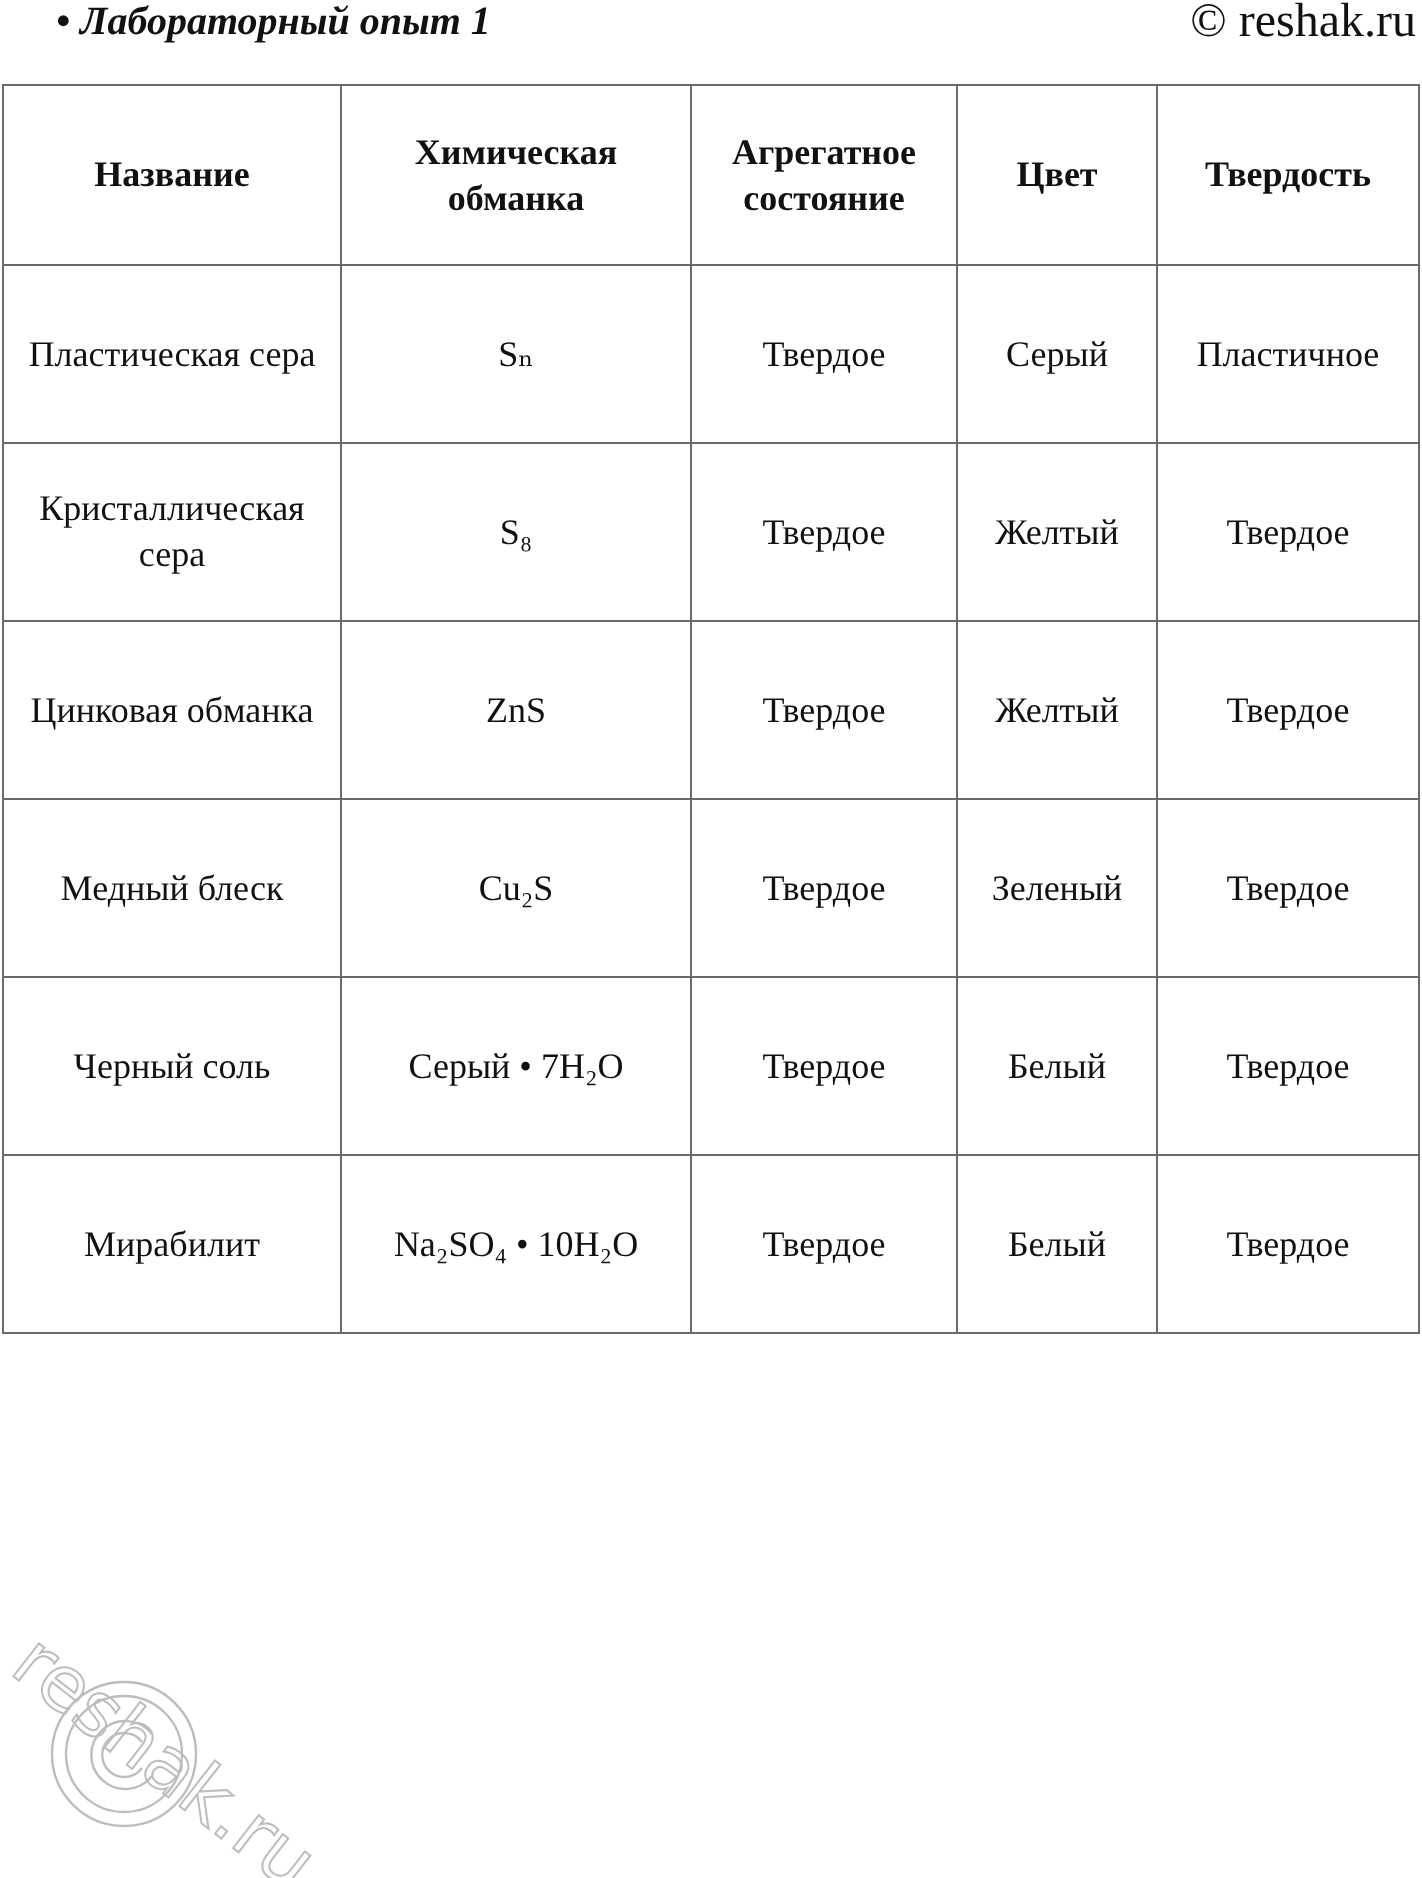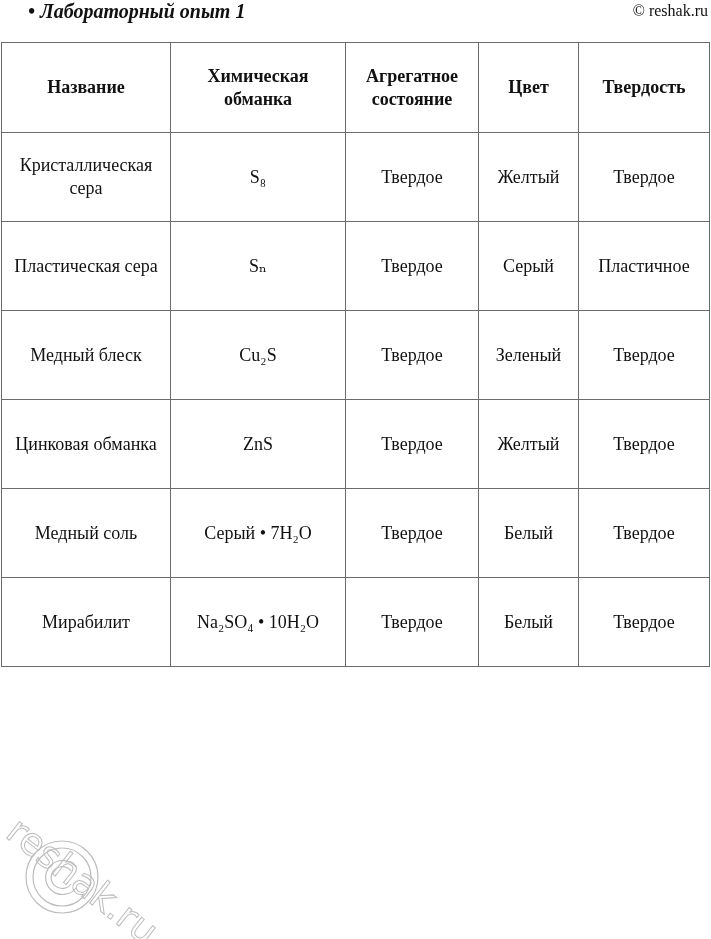--- a/index.html
+++ b/index.html
@@ -6,21 +6,21 @@
     body {
       width: 711px; height: 939px; position: relative; overflow: hidden;
       font-family: "Liberation Serif", "DejaVu Serif", serif; color: #111;
     }
     .title {
       position: absolute; left: 0; top: 0; height: 24px; line-height: 22px;
       font-size: 20px; font-style: italic; font-weight: bold; margin-left: 28px;
     }
     .copyright {
       position: absolute; right: 3px; top: 0; height: 24px; line-height: 22px;
-      font-size: 16px;
+      font-size: 24px;
     }
     table.lab {
       position: absolute; left: 1px; top: 42px;
       width: 708px; border-collapse: collapse; table-layout: fixed; padding-left: 48px;
     }
     table.lab th, table.lab td {
       border: 1.5px solid #6b6b6b; text-align: center; vertical-align: middle;
       padding: 0 4px; font-size: 18px; line-height: 23px;
     }
     table.lab th { font-weight: bold; height: 89px; }
@@ -50,49 +50,49 @@
     <tr>
       <th>Название</th>
       <th>Химическая обманка</th>
       <th>Агрегатное состояние</th>
       <th>Цвет</th>
       <th>Твердость</th>
     </tr>
   </thead>
   <tbody>
     <tr>
-      <td>Кристаллическая сера</td>
-      <td>S₈</td>
-      <td>Твердое</td>
-      <td>Желтый</td>
-      <td>Твердое</td>
-    </tr>
-    <tr>
       <td>Пластическая сера</td>
       <td>Sₙ</td>
       <td>Твердое</td>
       <td>Серый</td>
       <td>Пластичное</td>
     </tr>
     <tr>
-      <td>Медный блеск</td>
-      <td>Cu₂S</td>
+      <td>Кристаллическая сера</td>
+      <td>S₈</td>
       <td>Твердое</td>
-      <td>Зеленый</td>
+      <td>Желтый</td>
       <td>Твердое</td>
     </tr>
     <tr>
       <td>Цинковая обманка</td>
       <td>ZnS</td>
       <td>Твердое</td>
       <td>Желтый</td>
       <td>Твердое</td>
     </tr>
     <tr>
-      <td>Медный соль</td>
+      <td>Медный блеск</td>
+      <td>Cu₂S</td>
+      <td>Твердое</td>
+      <td>Зеленый</td>
+      <td>Твердое</td>
+    </tr>
+    <tr>
+      <td>Черный соль</td>
       <td>Серый • 7H₂O</td>
       <td>Твердое</td>
       <td>Белый</td>
       <td>Твердое</td>
     </tr>
     <tr>
       <td>Мирабилит</td>
       <td>Na₂SO₄ • 10H₂O</td>
       <td>Твердое</td>
       <td>Белый</td>

